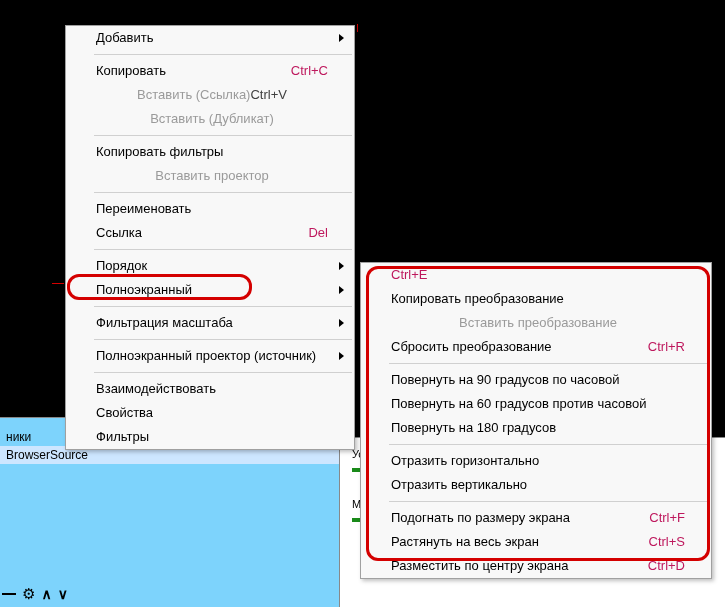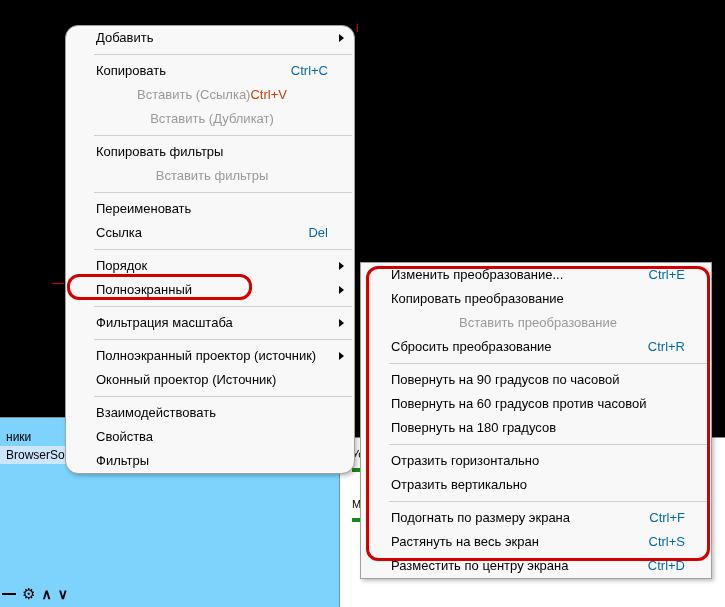--- a/index.html
+++ b/index.html
@@ -40,38 +40,38 @@
   .mixer-bar {
     position: absolute; height: 4px; background: linear-gradient(to right,#1a8a1a,#1a8a1a);
   }
 
   .menu, .submenu {
     position: absolute;
     background: #f8f8f8;
     border: 1px solid #a0a0a0;
     box-shadow: 2px 2px 4px rgba(0,0,0,.25);
   }
-  .menu { left: 65px; top: 25px; width: 290px; border-radius: 13px; }
+  .menu { left: 65px; top: 25px; width: 290px; }
   .submenu { left: 360px; top: 262px; width: 352px; }
   .mitem {
     display: flex; align-items: center; justify-content: space-between;
     padding: 3px 26px 3px 30px;
     color: #000; line-height: 18px;
     position: relative;
     white-space: nowrap;
   }
   .mitem.disabled { color: #9a9a9a; justify-content: center; }
   .mitem.arrow::after {
     content: ""; position: absolute; right: 10px; top: 50%;
     transform: translateY(-50%);
     border-left: 5px solid #000; border-top: 4px solid transparent; border-bottom: 4px solid transparent;
   }
   .sep { height: 1px; background: #d0d0d0; margin: 4px 2px 4px 28px; }
-  .shortcut { color: #0369a1; font-size: 13px; }
-  .mitem.disabled .shortcut { color: #c2410c; }
+  .shortcut { color: #be185d; font-size: 13px; }
+  .mitem.disabled .shortcut { color: #404040; }
 
   .highlight-main {
     position: absolute; left: 67px; top: 274px; width: 185px; height: 26px;
     border: 3px solid #d40000; border-radius: 12px; pointer-events: none; z-index: 50;
   }
   .highlight-sub {
     position: absolute; left: 366px; top: 266px; width: 344px; height: 295px;
     border: 3px solid #d40000; border-radius: 12px; pointer-events: none; z-index: 50;
   }
   .red-tick-v { position: absolute; width: 1px; height: 8px; background: #d40000; }
@@ -118,21 +118,21 @@
       <span class="shortcut">Ctrl+V</span>
     </div>
     <div class="mitem disabled">
       <span>Вставить (Дубликат)</span>
     </div>
     <div class="sep"></div>
     <div class="mitem">
       <span>Копировать фильтры</span>
     </div>
     <div class="mitem disabled">
-      <span>Вставить фильтры</span>
+      <span>Вставить проектор</span>
     </div>
     <div class="sep"></div>
     <div class="mitem">
       <span>Переименовать</span>
     </div>
     <div class="mitem">
       <span>Ссылка</span>
       <span class="shortcut">Del</span>
     </div>
     <div class="sep"></div>
@@ -143,37 +143,33 @@
       <span>Полноэкранный</span>
     </div>
     <div class="sep"></div>
     <div class="mitem arrow">
       <span>Фильтрация масштаба</span>
     </div>
     <div class="sep"></div>
     <div class="mitem arrow">
       <span>Полноэкранный проектор (источник)</span>
     </div>
-    <div class="mitem">
-      <span>Оконный проектор (Источник)</span>
-    </div>
     <div class="sep"></div>
     <div class="mitem">
       <span>Взаимодействовать</span>
     </div>
     <div class="mitem">
       <span>Свойства</span>
     </div>
     <div class="mitem">
       <span>Фильтры</span>
     </div>
   </div>
 <div class="submenu" id="sub-menu">
     <div class="mitem">
-      <span>Изменить преобразование...</span>
       <span class="shortcut">Ctrl+E</span>
     </div>
     <div class="mitem">
       <span>Копировать преобразование</span>
     </div>
     <div class="mitem disabled">
       <span>Вставить преобразование</span>
     </div>
     <div class="mitem">
       <span>Сбросить преобразование</span>

